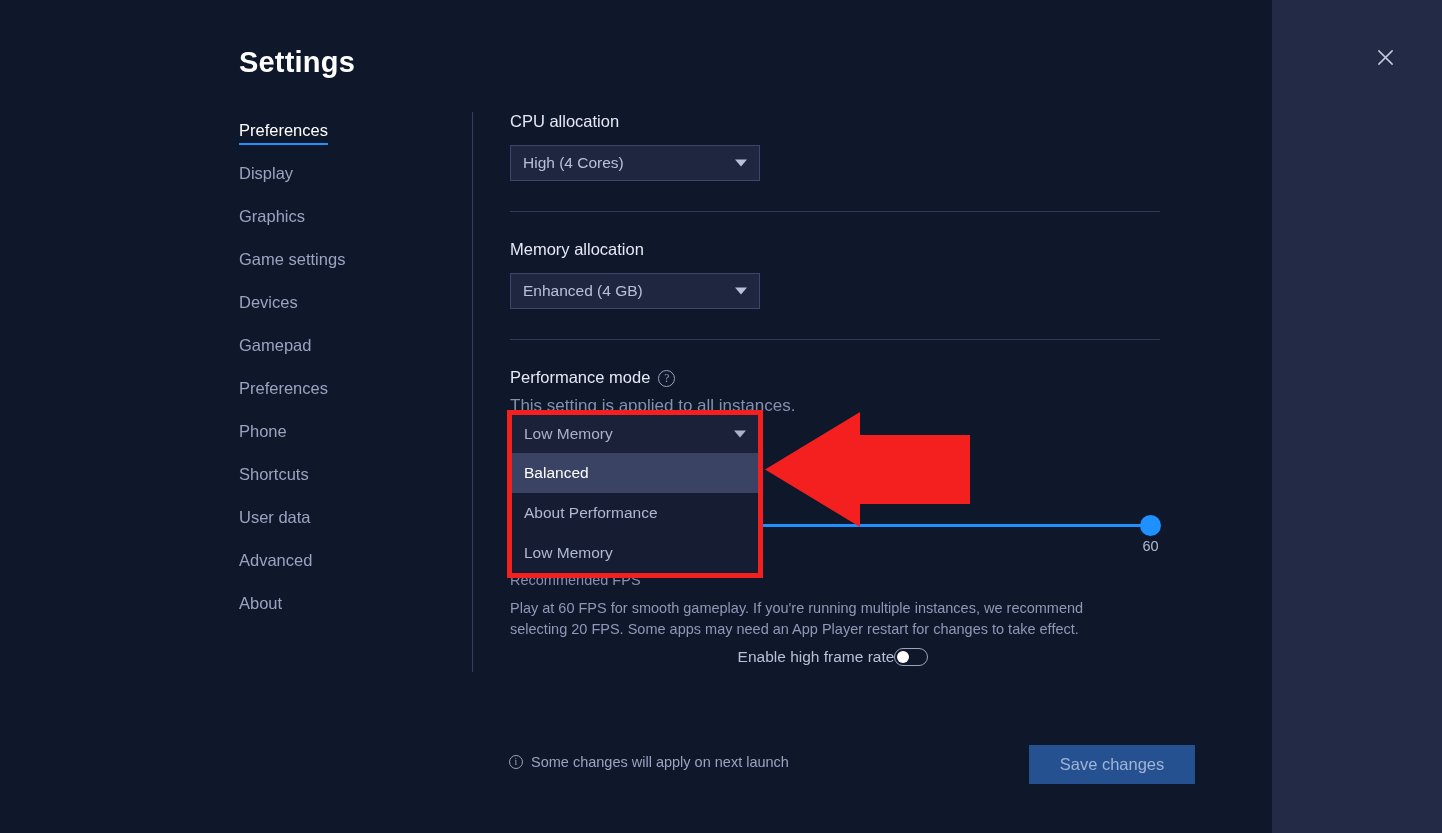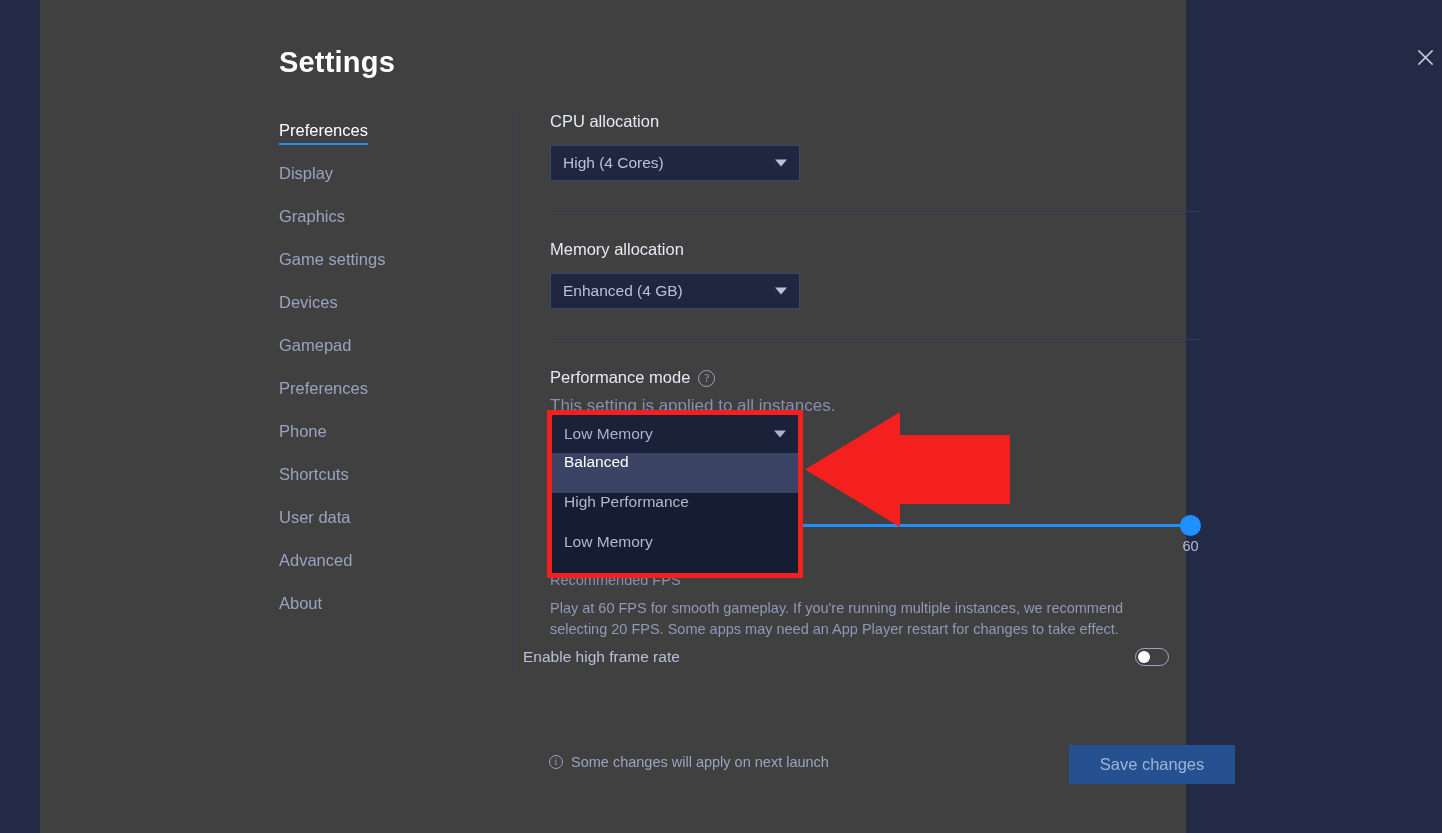--- a/index.html
+++ b/index.html
@@ -2,21 +2,21 @@
 <html><head>
 <meta charset="utf-8">
 <style>
   * { box-sizing: border-box; margin: 0; padding: 0; }
   html, body {
     width: 1442px; height: 833px;
     background: #222a46;
     font-family: "Liberation Sans", sans-serif;
     overflow: hidden;
   }
-  #root { position: relative; width: 1146px; height: 833px; background: #404040; margin-left: 40px; }
+  #root { position: relative; width: 1272px; height: 833px; background: #0f172a; }
 
   
   .page-title {
     position: absolute; left: 239px; top: 46px;
     font-size: 29px; font-weight: 700; color: #ffffff;
     letter-spacing: .2px;
   }
   .close-btn {
     position: absolute; left: 1370px; top: 42px;
     width: 30px; height: 30px;
@@ -80,21 +80,21 @@
     display: flex; align-items: center; padding: 0 12px;
     font-size: 15.5px; color: #aab2cc; cursor: pointer;
   }
   .dd-trigger .caret {
     position: absolute; right: 12px; top: 50%; transform: translateY(-50%);
     width: 0; height: 0;
     border-left: 6px solid transparent; border-right: 6px solid transparent;
     border-top: 7px solid #aab2cc;
   }
   .dd-opt {
-    height: 40px; display: flex; padding: 0 12px;
+    height: 40px; display: flex; align-items: center; padding: 0 12px;
     font-size: 15.5px; color: #b0b8d2; background: #161d33; cursor: pointer;
   }
   .dd-opt.hl { background: #3b4364; color: #ffffff; }
 
   
   .arrow { position: absolute; left: 765px; top: 412px; z-index: 25; }
 
   
   .slider-area { position: absolute; left: 510px; top: 500px; width: 650px; height: 70px; }
   .slider-track {
@@ -111,22 +111,22 @@
     text-align: center; font-size: 14.5px; color: #b3bad2;
   }
 
   
   .fps-block { position: absolute; left: 510px; top: 572px; width: 650px; }
   .fps-title { font-size: 14.5px; color: #868fae; margin-bottom: 10px; }
   .fps-desc { font-size: 14.5px; color: #8f98b6; line-height: 21px; max-width: 632px; }
 
   
   .toggle-row {
-    position: absolute; left: 483px; width: 646px;
-    display: flex; align-items: center; justify-content: space-between;
+    position: absolute; left: 510px; width: 646px;
+    display: flex; align-items: center; justify-content: center;
   }
   .toggle-label { font-size: 15.5px; color: #b8c0d8; }
   .switch {
     width: 34px; height: 18px; border-radius: 9px;
     border: 1.5px solid #9aa3c0; position: relative; cursor: pointer;
     background: transparent;
   }
   .switch .knob {
     position: absolute; left: 2px; top: 2px;
     width: 12px; height: 12px; border-radius: 50%; background: #ffffff;
@@ -215,21 +215,21 @@
 
   <div class="dd-wrap">
     <div class="dd-trigger">
       <span>Low Memory</span>
       <span class="caret"></span>
     </div>
     <div class="dd-opt hl">
       <span>Balanced</span>
     </div>
     <div class="dd-opt">
-      <span>High Performance</span>
+      <span>About Performance</span>
     </div>
     <div class="dd-opt">
       <span>Low Memory</span>
     </div>
   </div>
 
   <div class="arrow">
     <svg width="205" height="115" viewBox="0 0 205 115">
       <path d="M0 57.5 L95 0 L95 23 L205 23 L205 92 L95 92 L95 115 Z" fill="#f41f1f"></path>
     </svg>

